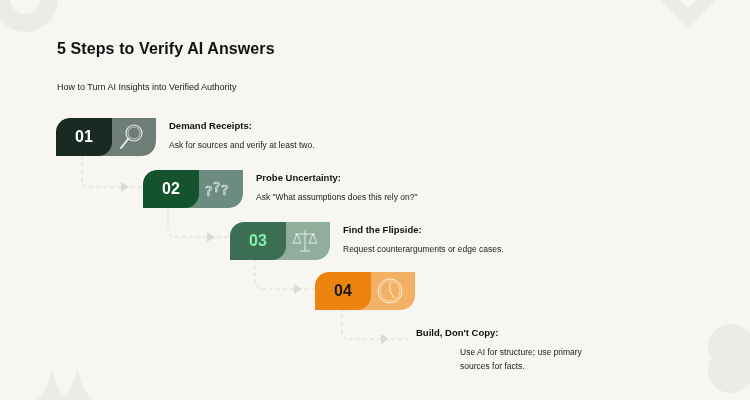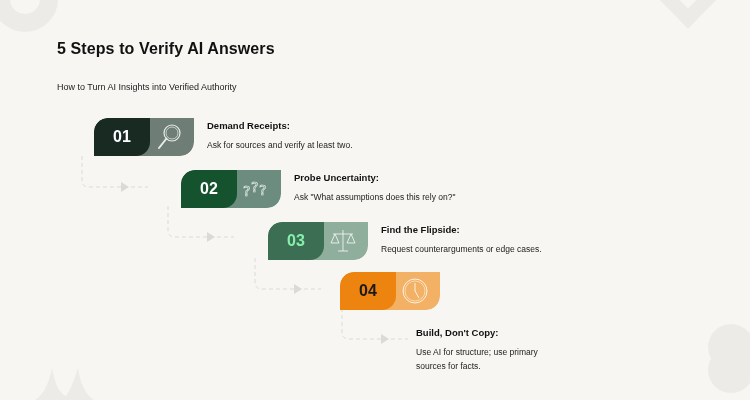--- a/index.html
+++ b/index.html
@@ -10,21 +10,21 @@
   .deco-ring { left:-8px; top:-34px; width:66px; height:66px; border-radius:50%; border:18px solid #ecebe7; }
   .deco-chevron { left:668px; top:-20px; width:40px; height:40px; border-right:14px solid #ecebe7; border-bottom:14px solid #ecebe7; transform:rotate(45deg); }
   .deco-circ1 { left:708px; top:324px; width:46px; height:46px; border-radius:50%; background:#ecebe7; }
   .deco-circ2 { left:708px; top:347px; width:46px; height:46px; border-radius:50%; background:#ecebe7; }
   .deco-peaks { left:28px; top:362px; width:80px; height:40px; }
 
   .title { position:absolute; left:57px; top:40px; font-size:16px; font-weight:bold; color:#111; letter-spacing:0.1px; }
   .subtitle { position:absolute; left:57px; top:82px; font-size:9px; color:#222; }
 
   .step { position:absolute; height:38px; display:flex; }
-  .badge { position:relative; width:100px; height:38px; border-radius:14px 0 14px 0; overflow:hidden;margin-left:38px; }
+  .badge { position:relative; width:100px; height:38px; border-radius:14px 0 14px 0; overflow:hidden; }
   .badge-light { position:absolute; left:0; top:0; width:100px; height:38px; border-radius:14px 0 14px 0; }
   .badge-dark { position:absolute; left:0; top:0; width:56px; height:38px; border-radius:14px 0 14px 0; display:flex; align-items:center; justify-content:center; font-weight:bold; font-size:16px; }
   .badge-icon { position:absolute; left:60px; top:4px; width:30px; height:30px; }
   .text { margin-left:13px; padding-top:2px; }
   .step-title { font-size:9.5px; font-weight:bold; color:#111; }
   .step-desc { font-size:8.5px; color:#222; margin-top:7px; line-height:14px; width:120px; }
   .step-desc.wide { width:200px; }
 
   .connector { position:absolute; }
 </style>
@@ -101,21 +101,21 @@
         <path d="M7 8 L3 17 H11 Z M23 8 L19 17 H27 Z"></path>
       </g>
     </svg>
   </div>
   <div class="text">
     <div class="step-title">Find the Flipside:</div>
     <div class="step-desc wide">Request counterarguments or edge cases.</div>
   </div>
 </div>
 
-<div class="step" style="left:302px;top:272px;">
+<div class="step" style="left:315px;top:272px;">
   <div class="badge">
     <div class="badge-light" style="background:#f3b165;"></div>
     <div class="badge-dark" style="background:#ee8410;color:#1a1a1a;">04</div>
     <svg class="badge-icon" viewBox="0 0 30 30">
       <circle cx="15" cy="15" r="12" fill="none" stroke="#fff3e4" stroke-width="1"></circle>
       <circle cx="15" cy="15" r="10" fill="none" stroke="#fff3e4" stroke-width="0.6"></circle>
       <path d="M15 7 V15 L19 22" fill="none" stroke="#fff3e4" stroke-width="1"></path>
     </svg>
   </div>
 </div>
@@ -139,15 +139,15 @@
           <rect x="16" y="15" width="2" height="2"></rect>
         <rect x="11" y="19" width="2" height="2"></rect>
           <rect x="16" y="19" width="2" height="2"></rect>
         <rect x="5" y="17" width="2" height="1.5"></rect>
           <rect x="5" y="21" width="2" height="1.5"></rect>
       </g>
     </svg>
   </div>
   <div class="text">
     <div class="step-title">Build, Don't Copy:</div>
-    <div class="step-desc" style="width:125px;">Use AI for structure; use primary sources for facts.</div>
+    <div class="step-desc" style="width:125px;margin-left:44px;">Use AI for structure; use primary sources for facts.</div>
   </div>
 </div>
 
 </body></html>

